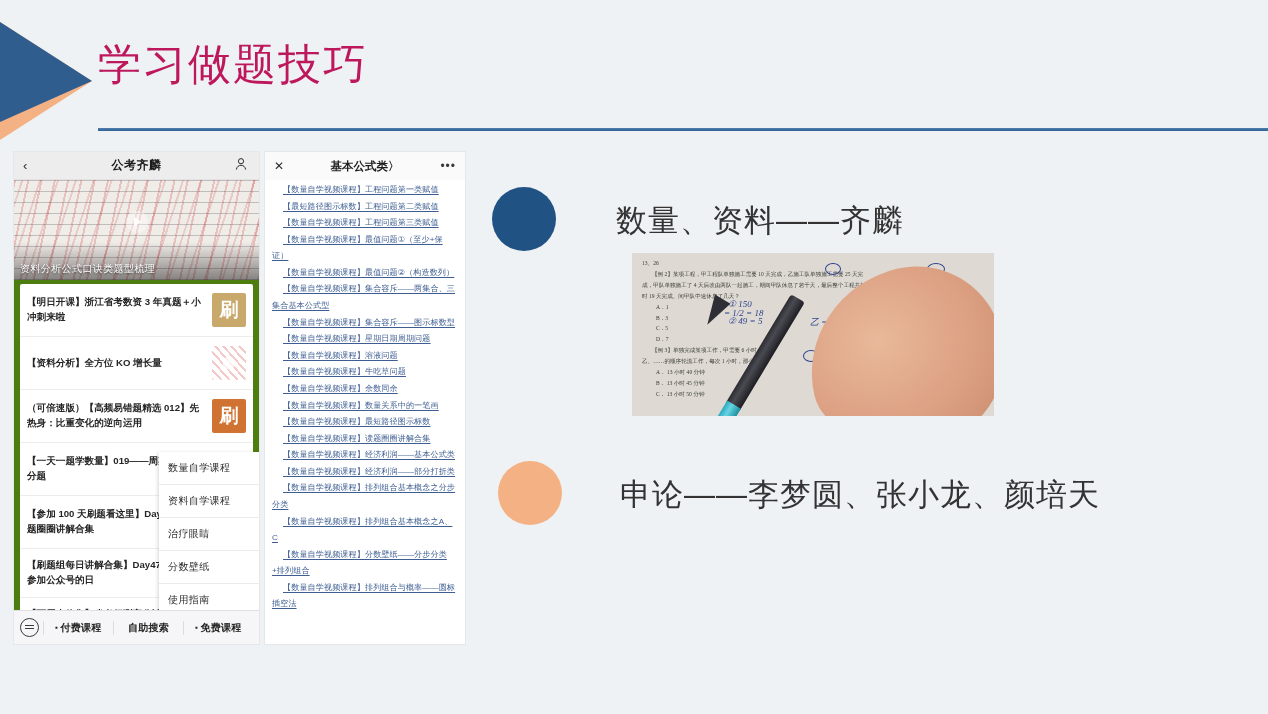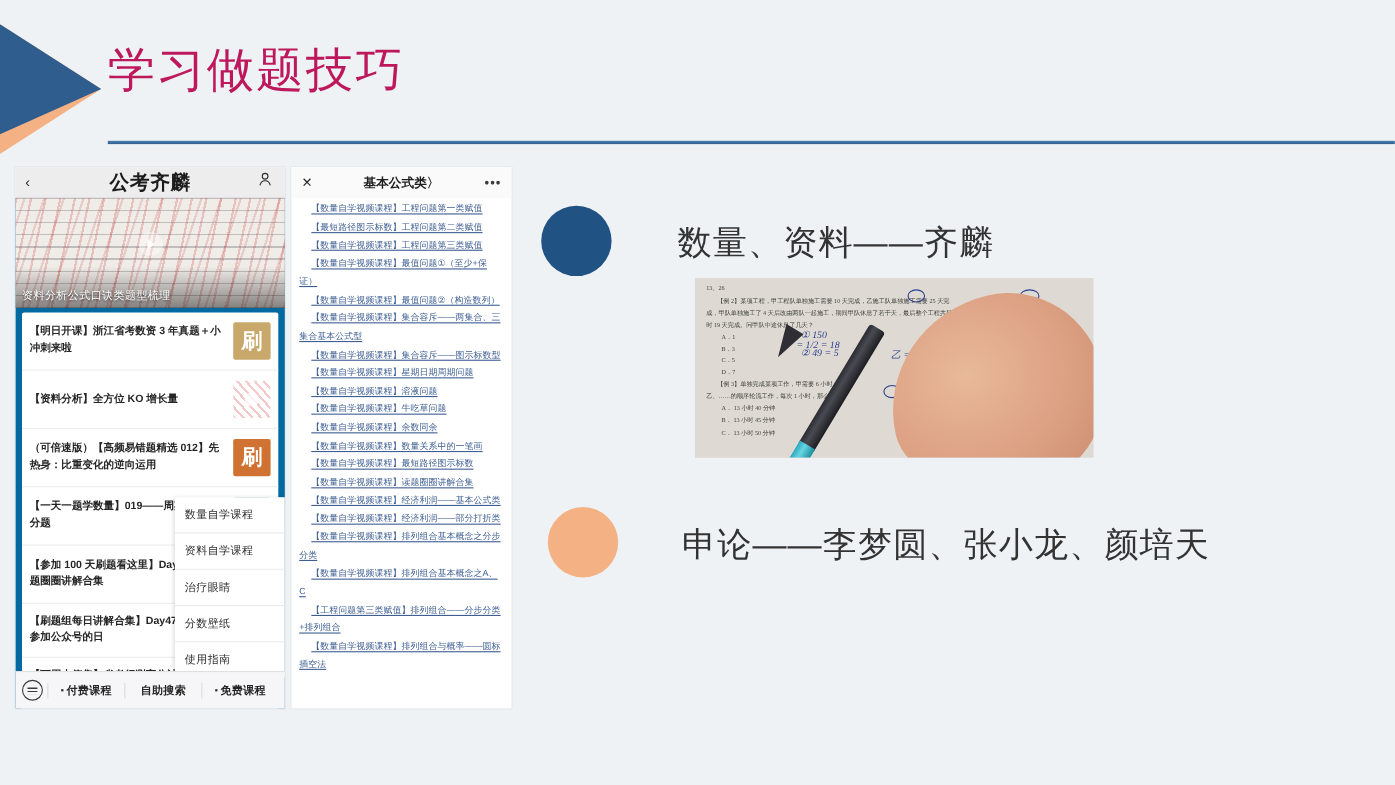--- a/index.html
+++ b/index.html
@@ -28,23 +28,23 @@
     position:absolute;background:#ffffff;overflow:hidden;
     box-shadow:0 0 0 1px rgba(0,0,0,.04);
   }
   
   #phone-left{left:14px;top:152px;width:245px;height:492px;background:#f4f4f6;}
   .lp-header{
     height:28px;background:#ededed;display:flex;align-items:center;
     padding:0 9px;box-sizing:border-box;border-bottom:1px solid #e2e2e4;
   }
   .lp-back{font-size:13px;color:#2e2e2e;width:16px;}
-  .lp-title{flex:1;text-align:center;font-size:18px;color:#1c1c1c;font-weight:700;letter-spacing:.5px;}
+  .lp-title{flex:1;text-align:center;font-size:12px;color:#1c1c1c;font-weight:700;letter-spacing:.5px;}
   .lp-person{width:16px;}
-  .lp-body{position:relative;height:464px;background:#0369a1;}
+  .lp-body{position:relative;height:464px;background:#4d7c0f;}
   .lp-video{
     position:relative;height:100px;width:100%;
     background:
       linear-gradient(to bottom,rgba(0,0,0,0) 62%,rgba(0,0,0,.45) 100%),
       repeating-linear-gradient(102deg,rgba(200,40,40,.22) 0 2px,rgba(0,0,0,0) 2px 13px),
       repeating-linear-gradient(-72deg,rgba(190,35,35,.16) 0 2px,rgba(0,0,0,0) 2px 17px),
       repeating-linear-gradient(to bottom,rgba(80,80,90,.30) 0 1px,rgba(0,0,0,0) 1px 11px),
       #f0ece8;
     overflow:hidden;
   }
@@ -267,21 +267,21 @@
       <div class="mp-link"><u>【数量自学视频课程】溶液问题</u></div>
       <div class="mp-link"><u>【数量自学视频课程】牛吃草问题</u></div>
       <div class="mp-link"><u>【数量自学视频课程】余数同余</u></div>
       <div class="mp-link"><u>【数量自学视频课程】数量关系中的一笔画</u></div>
       <div class="mp-link"><u>【数量自学视频课程】最短路径图示标数</u></div>
       <div class="mp-link"><u>【数量自学视频课程】读题圈圈讲解合集</u></div>
       <div class="mp-link"><u>【数量自学视频课程】经济利润——基本公式类</u></div>
       <div class="mp-link"><u>【数量自学视频课程】经济利润——部分打折类</u></div>
       <div class="mp-link"><u>【数量自学视频课程】排列组合基本概念之分步分类</u></div>
       <div class="mp-link"><u>【数量自学视频课程】排列组合基本概念之A、C</u></div>
-      <div class="mp-link"><u>【工程问题第三类赋值】排列组合——分步分类+排列组合</u></div>
+      <div class="mp-link"><u>【数量自学视频课程】分数壁纸——分步分类+排列组合</u></div>
       <div class="mp-link"><u>【数量自学视频课程】排列组合与概率——圆标插空法</u></div>
     </div>
 </div>
 
 <div class="bullet" id="bullet-1" style="background: rgb(32, 82, 132);"></div>
 <div class="bullet-text" id="bullet-text-1">数量、资料——齐麟</div>
 
 <div class="bullet" id="bullet-2" style="background: rgb(244, 177, 131);"></div>
 <div class="bullet-text" id="bullet-text-2">申论——李梦圆、张小龙、颜培天</div>
 

